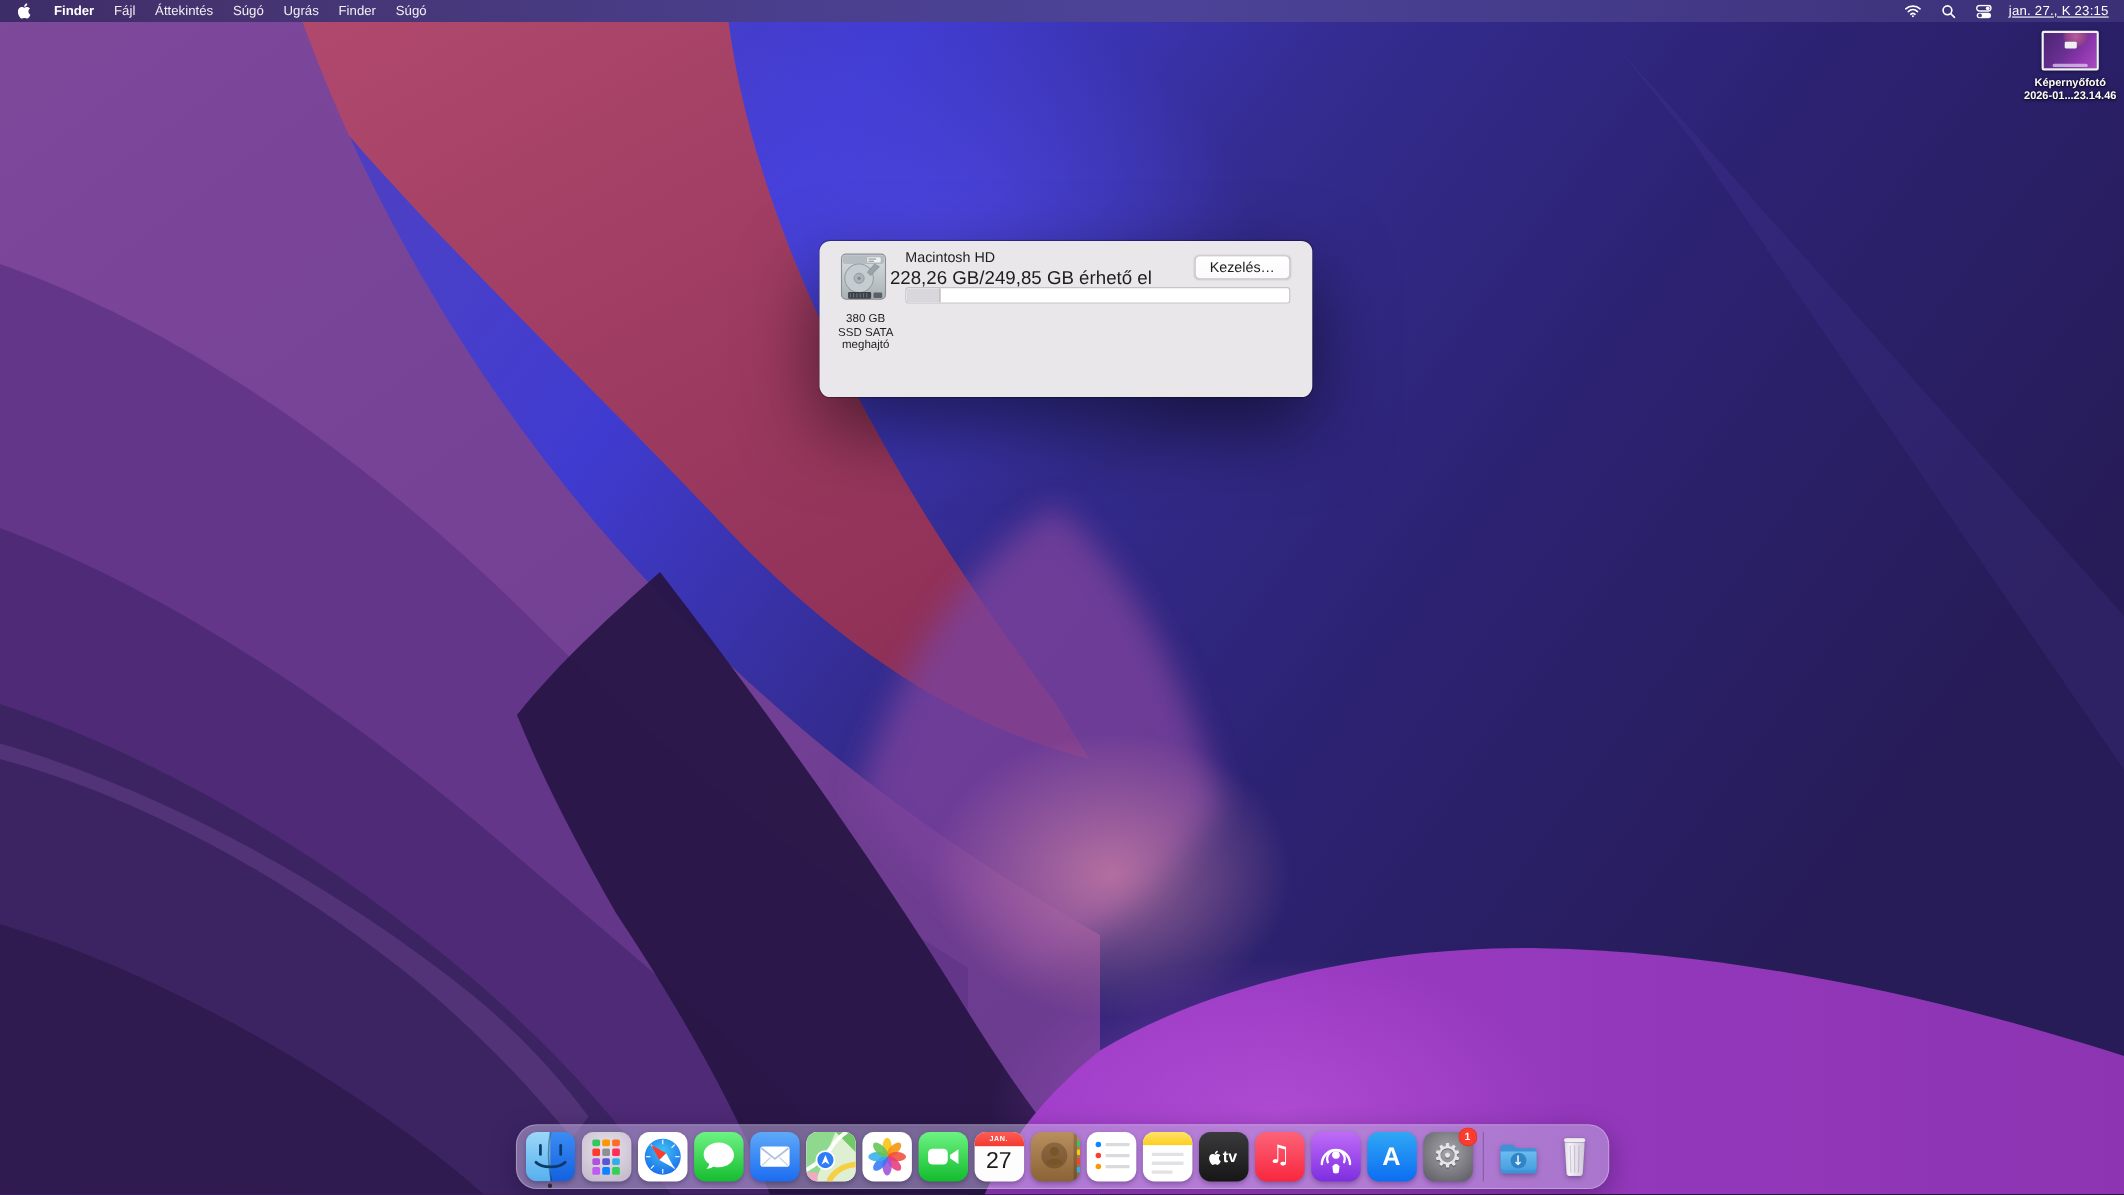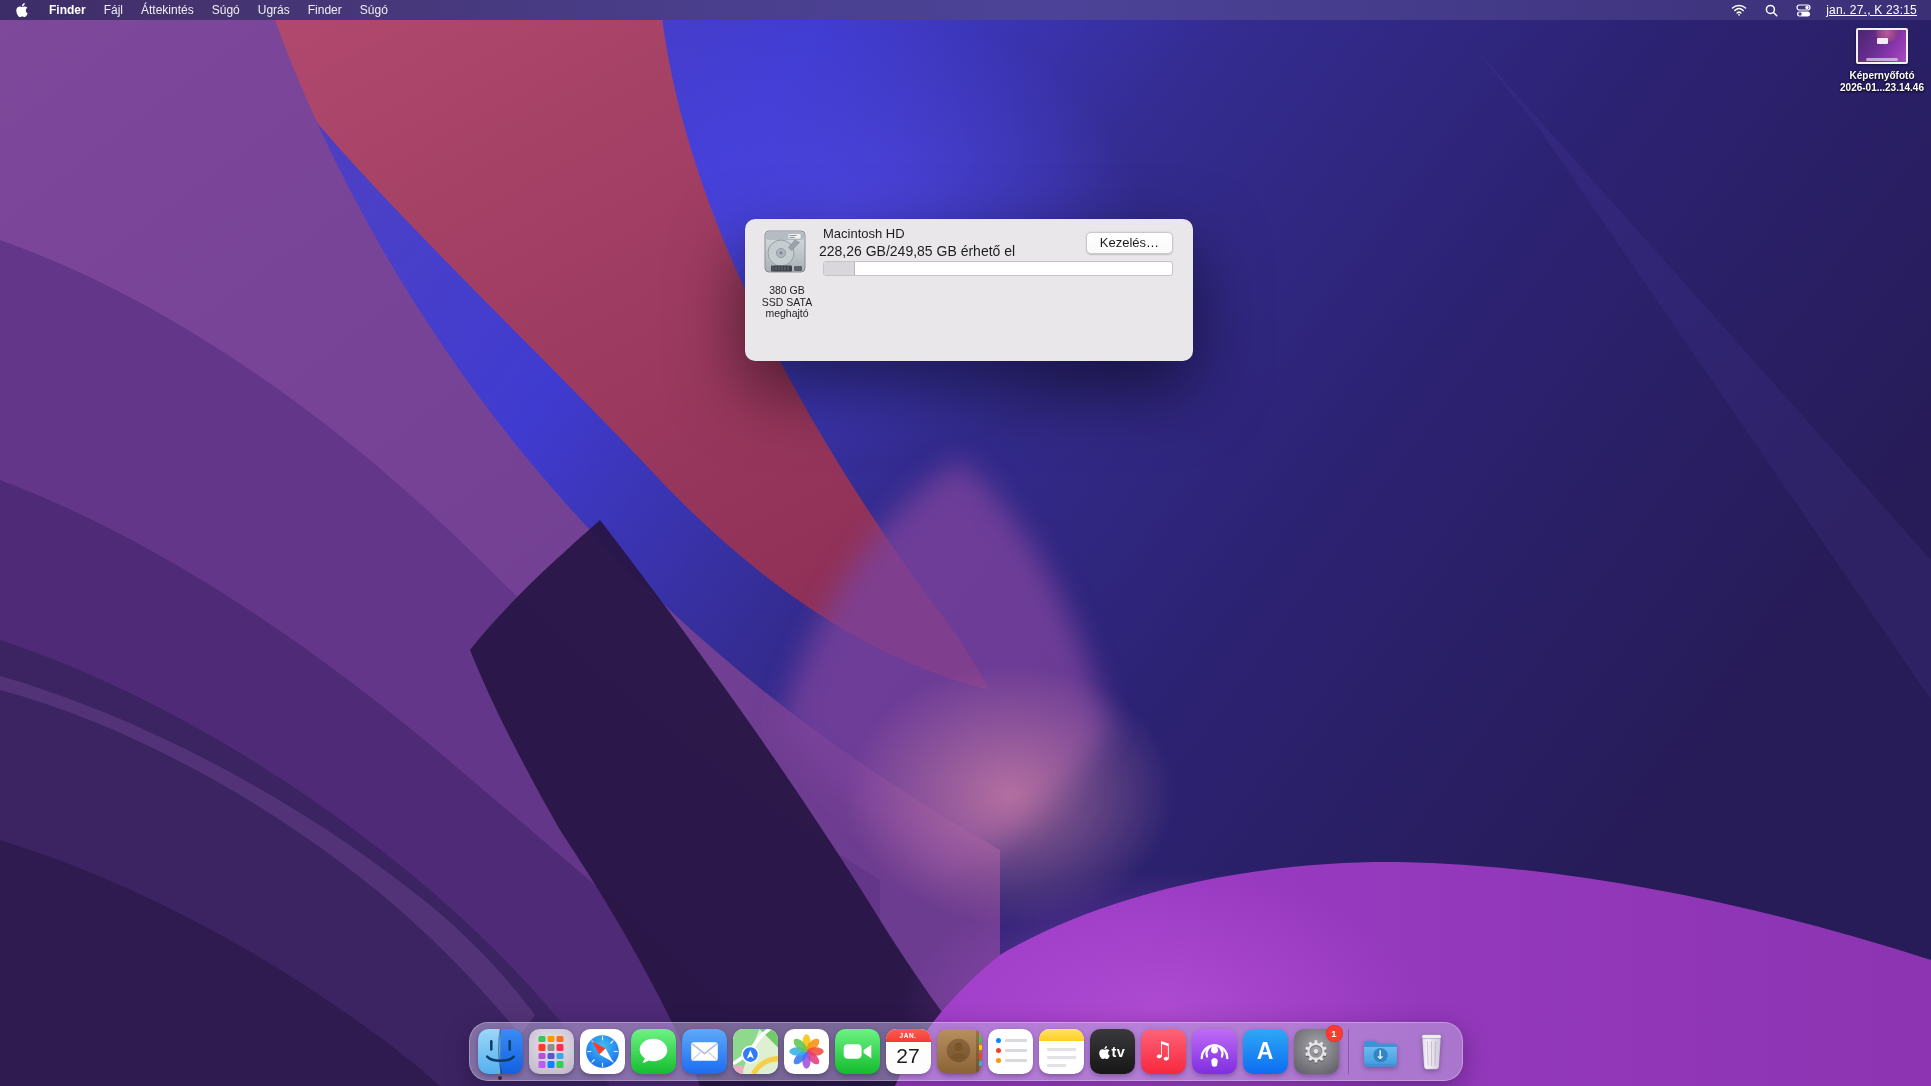--- a/index.html
+++ b/index.html
@@ -43,21 +43,21 @@
   .tab{position:relative;padding:2px 8px;font-size:10.5px;color:#1c1c1e;border-radius:5px;white-space:nowrap;}
   .tab:not(:first-child)::before{content:"";position:absolute;left:0;top:4px;height:11px;width:1px;background:rgba(0,0,0,.13);}
   .tab.selected{background:#d6d3d7;}
   .tab.selected::before{display:none;}
 
   .win-content{position:relative;height:112px;}
   .hdd{position:absolute;left:17px;top:10px;}
   .drive-caption{position:absolute;left:0;top:66px;width:84px;text-align:center;
     font-size:10.5px;line-height:11.5px;color:#1d1d1f;}
   .disk-name{position:absolute;left:78px;top:7px;font-size:13px;color:#1d1d1f;}
-  .disk-avail{position:absolute;left:74px;top:24px;font-size:14px;color:#1d1d1f;}
+  .disk-avail{position:absolute;left:64px;top:24px;font-size:17px;color:#1d1d1f;}
   .storage-bar{position:absolute;left:78px;top:42px;right:20px;height:13px;background:#fff;
     border:1px solid #c6c3c7;border-radius:3px;overflow:hidden;}
   .storage-used{height:100%;width:0;background:#d9d7db;border-right:1px solid #b7b4b8;}
   .manage-btn{position:absolute;right:20px;top:13px;padding:2px 13px 3px;font-size:13px;color:#1d1d1f;
     background:linear-gradient(#ffffff,#fbfafb);border:1px solid #cbc8cc;border-radius:5px;
     box-shadow:0 .5px 1.5px rgba(0,0,0,.18);white-space:nowrap;}
 
   
   .dock{position:absolute;left:50%;bottom:5px;transform:translateX(-50%);height:57px;
     display:flex;align-items:center;gap:6px;padding:0 8px;border-radius:19px;

